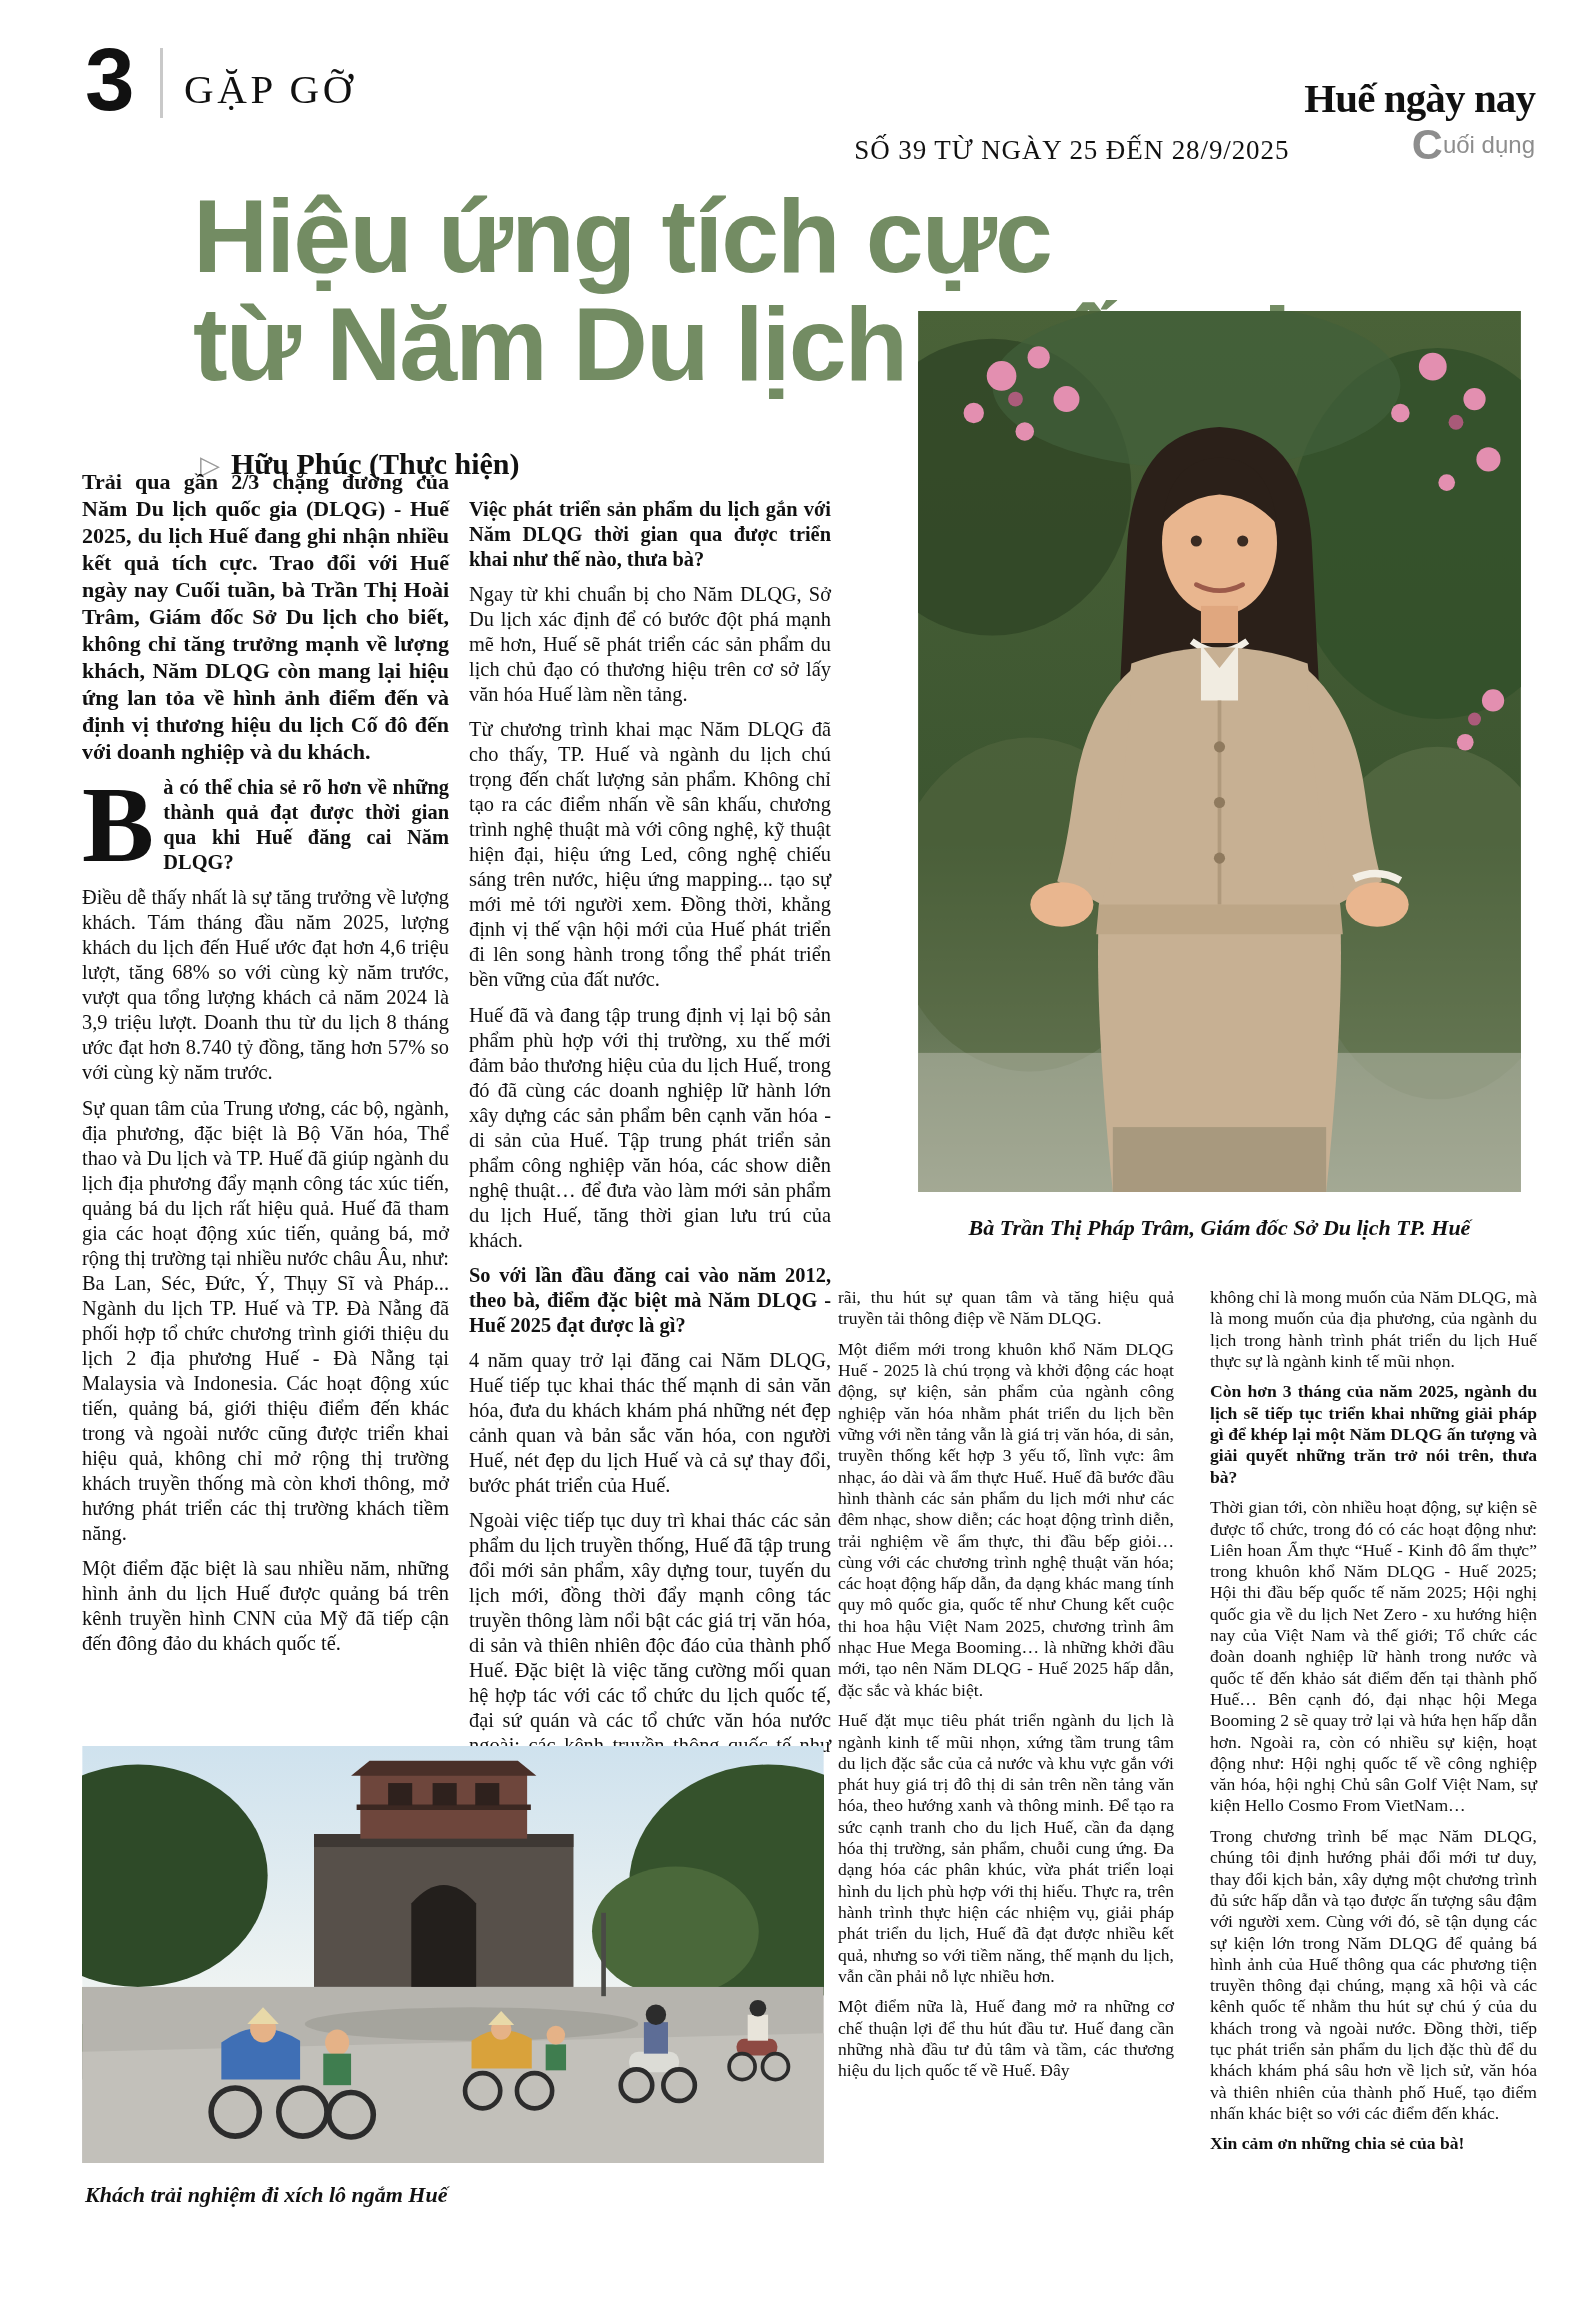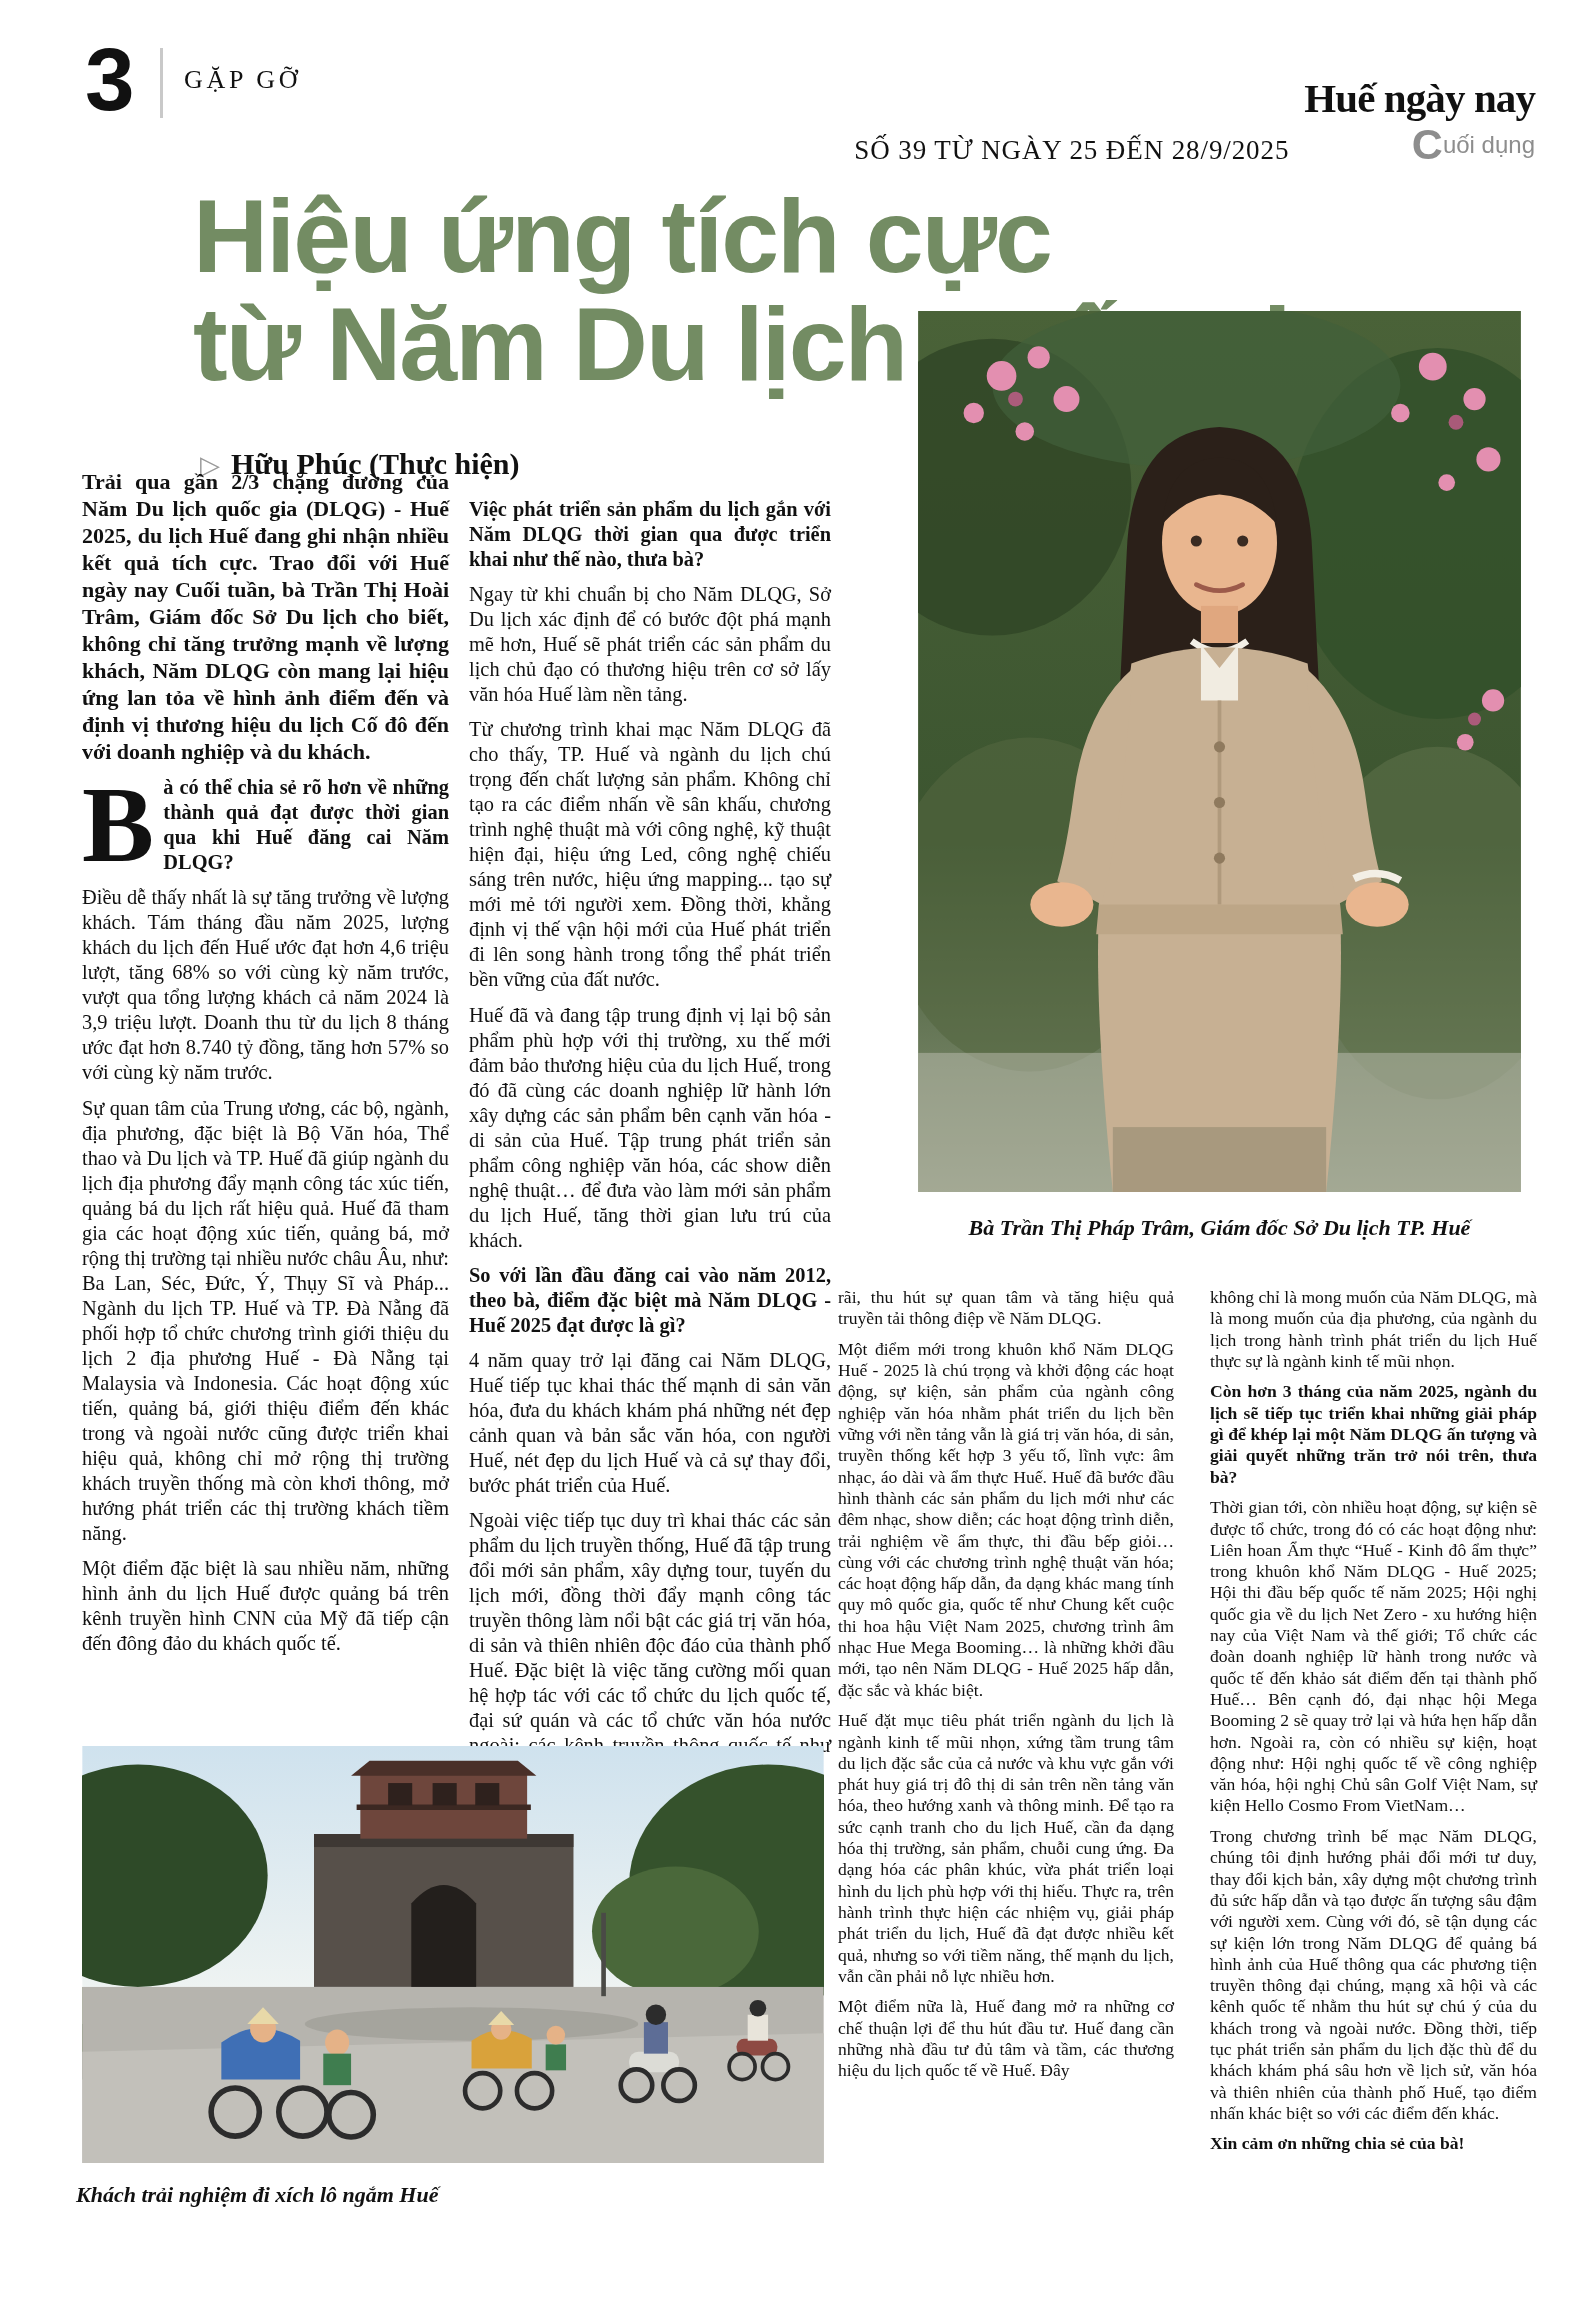--- a/index.html
+++ b/index.html
@@ -3,21 +3,21 @@
 <meta charset="utf-8">
 <style>
   html,body{margin:0;padding:0;background:#e8e8e8;}
   .page{position:relative;width:1589px;height:2301px;background:#ffffff;
         font-family:"Liberation Serif",serif;color:#111;overflow:hidden;margin:0 auto;}
 
   
   .page-num{position:absolute;left:85px;top:35px;font-family:"Liberation Sans",sans-serif;
             font-size:89px;line-height:1;font-weight:bold;}
   .head-divider{position:absolute;left:160px;top:48px;width:2.8px;height:70px;background:#c9c9c9;}
-  .section{position:absolute;left:184px;top:65px;font-size:26px;letter-spacing:3.7px;font-weight:normal;}
+  .section{position:absolute;left:184px;top:65px;font-size:41px;letter-spacing:3.7px;font-weight:normal;}
   .head-right{position:absolute;top:78px;right:54px;display:flex;align-items:flex-end;gap:15px;}
   .issue{font-size:27px;letter-spacing:0.9px;margin-top:18.6px;white-space:nowrap;}
   .mast-main{font-size:41px;font-weight:bold;letter-spacing:-0.9px;line-height:1;white-space:nowrap;}
   .mast-sub{text-align:right;color:#8d8d8d;font-family:"Liberation Sans",sans-serif;
             font-size:24px;line-height:1;margin-top:3.7px;}
   .bigC{font-size:43px;font-weight:bold;vertical-align:-6.5px;}
 
   
   .title{position:absolute;left:193px;top:182px;width:1364px;margin:0;
          font-family:"Liberation Sans",sans-serif;font-weight:bold;
@@ -36,21 +36,21 @@
   p.lead{font-weight:bold;font-size:22px;line-height:27px;}
   p.question{font-weight:bold;}
   .dropcap{float:left;font-size:108px;line-height:.82;font-weight:bold;margin:5.6px 9.3px 0 0;}
 
   
   figure{margin:0;padding:0;}
   .portrait{position:absolute;left:918px;top:311px;width:603px;height:881px;}
   .portrait-cap{position:absolute;left:890px;top:1215px;width:659px;text-align:center;
                 font-style:italic;font-weight:bold;font-size:22px;}
   .street{position:absolute;left:82px;top:1746px;width:742px;height:417px;}
-  .street-cap{position:absolute;left:76px;top:2182px;font-style:italic;font-weight:bold;font-size:22px;}
+  .street-cap{position:absolute;left:85px;top:2182px;font-style:italic;font-weight:bold;font-size:22px;}
   svg{display:block;}
 </style>
 </head>
 <body>
 
 <div class="page">
 
   <div class="page-num">3</div>
   <div class="head-divider"></div>
   <div class="section">GẶP GỠ</div>

